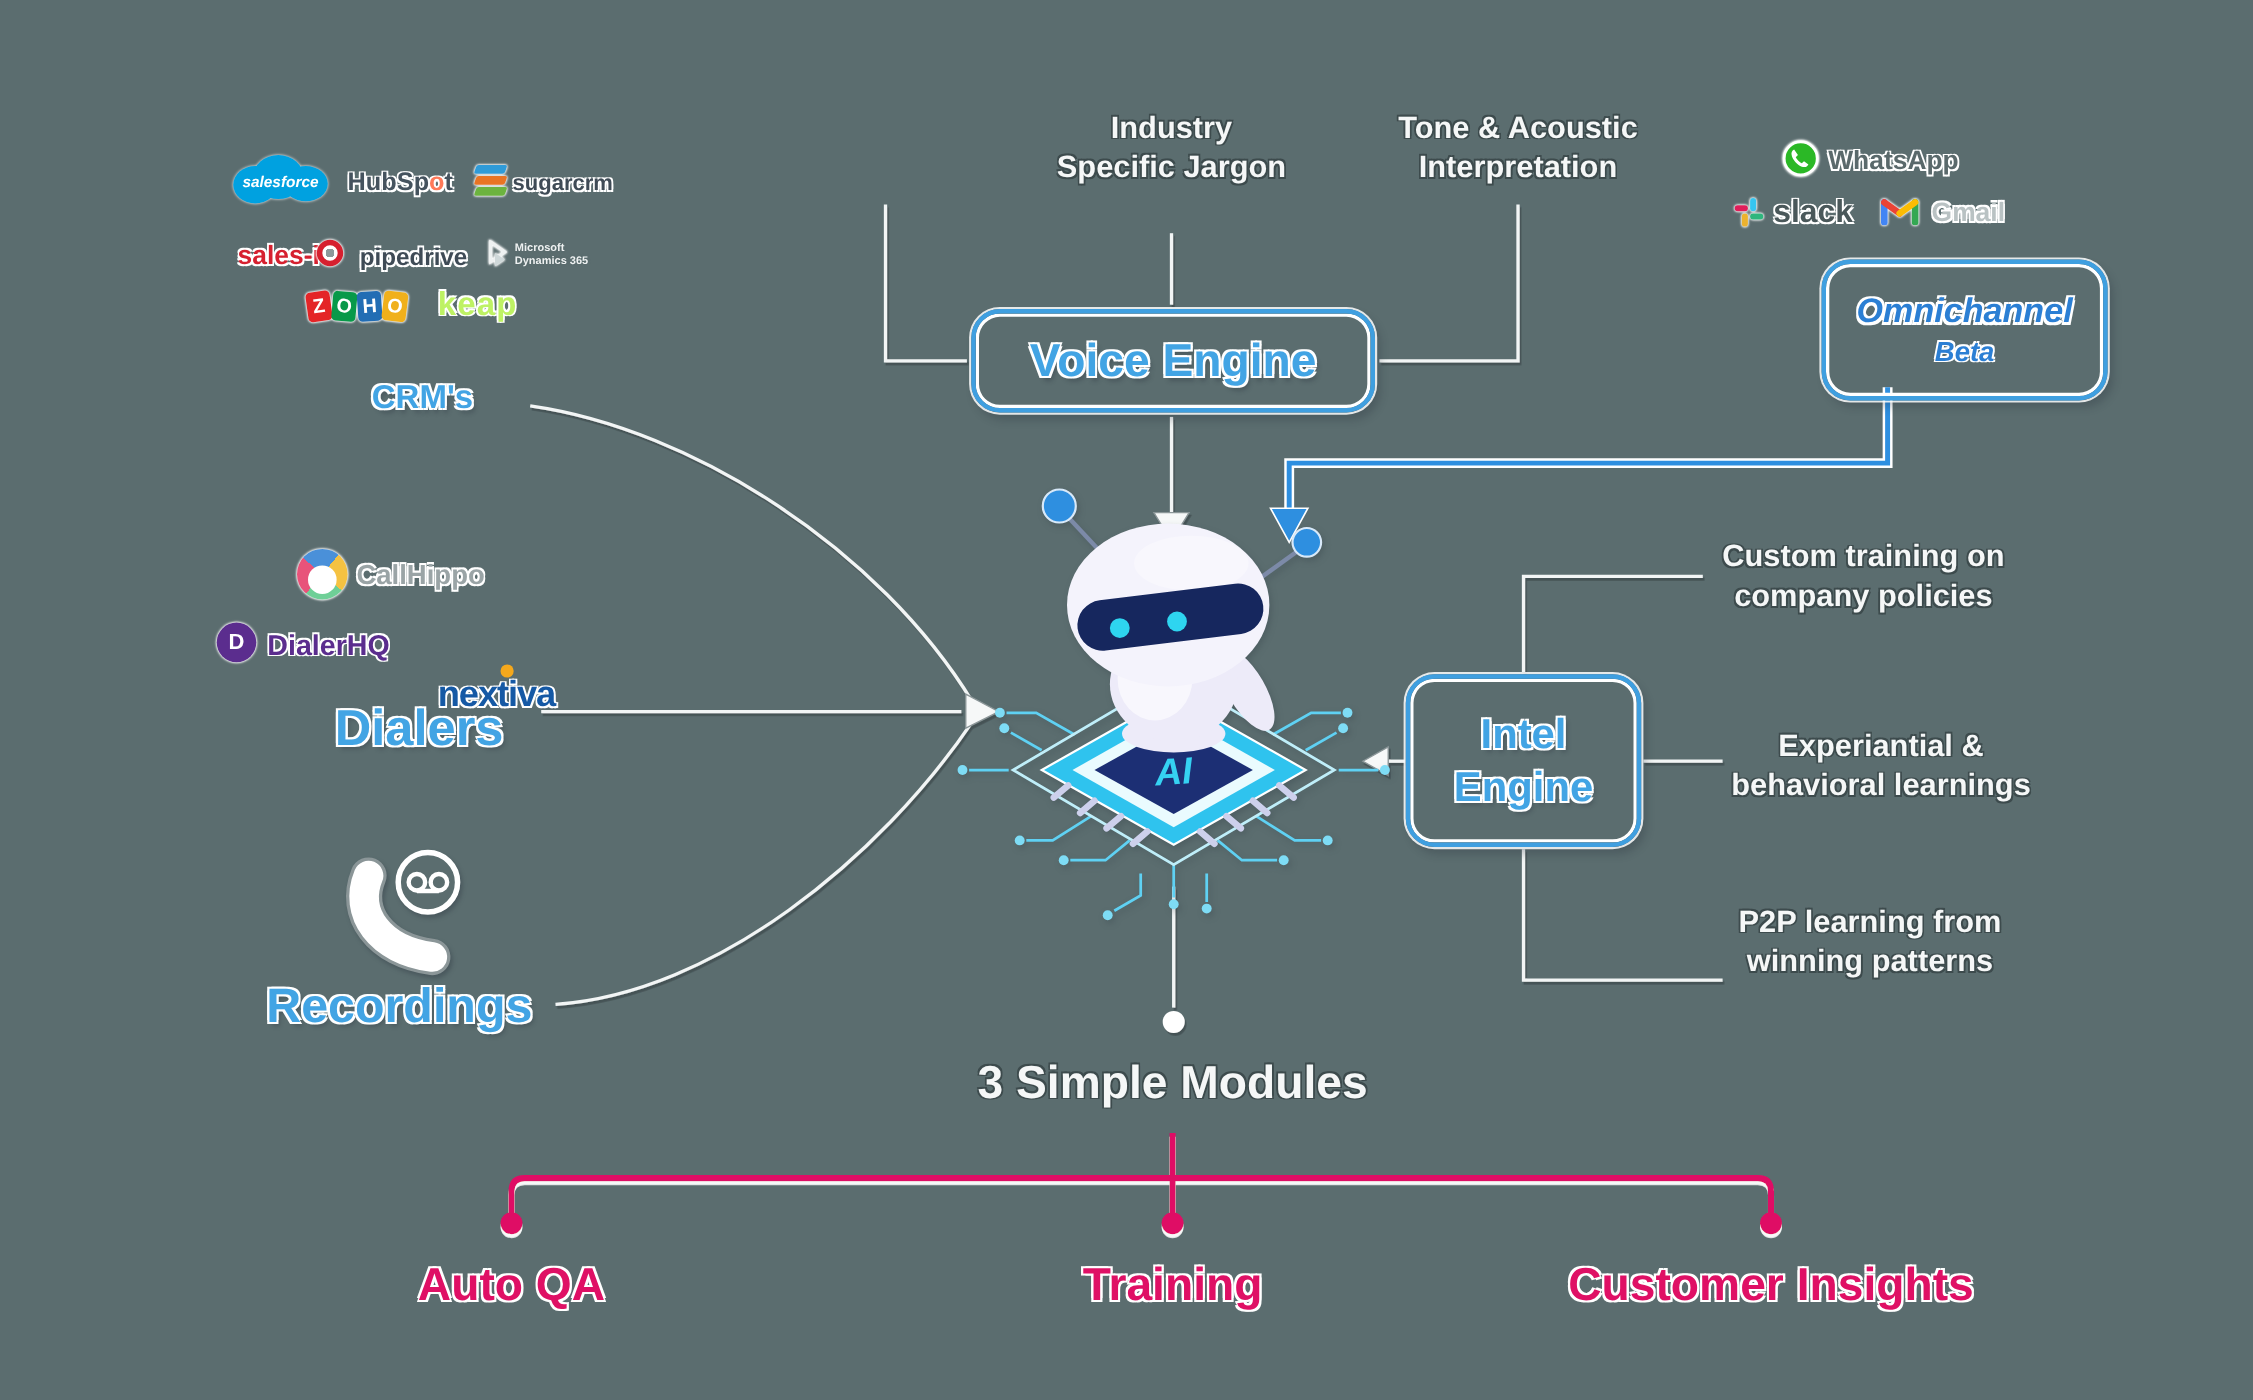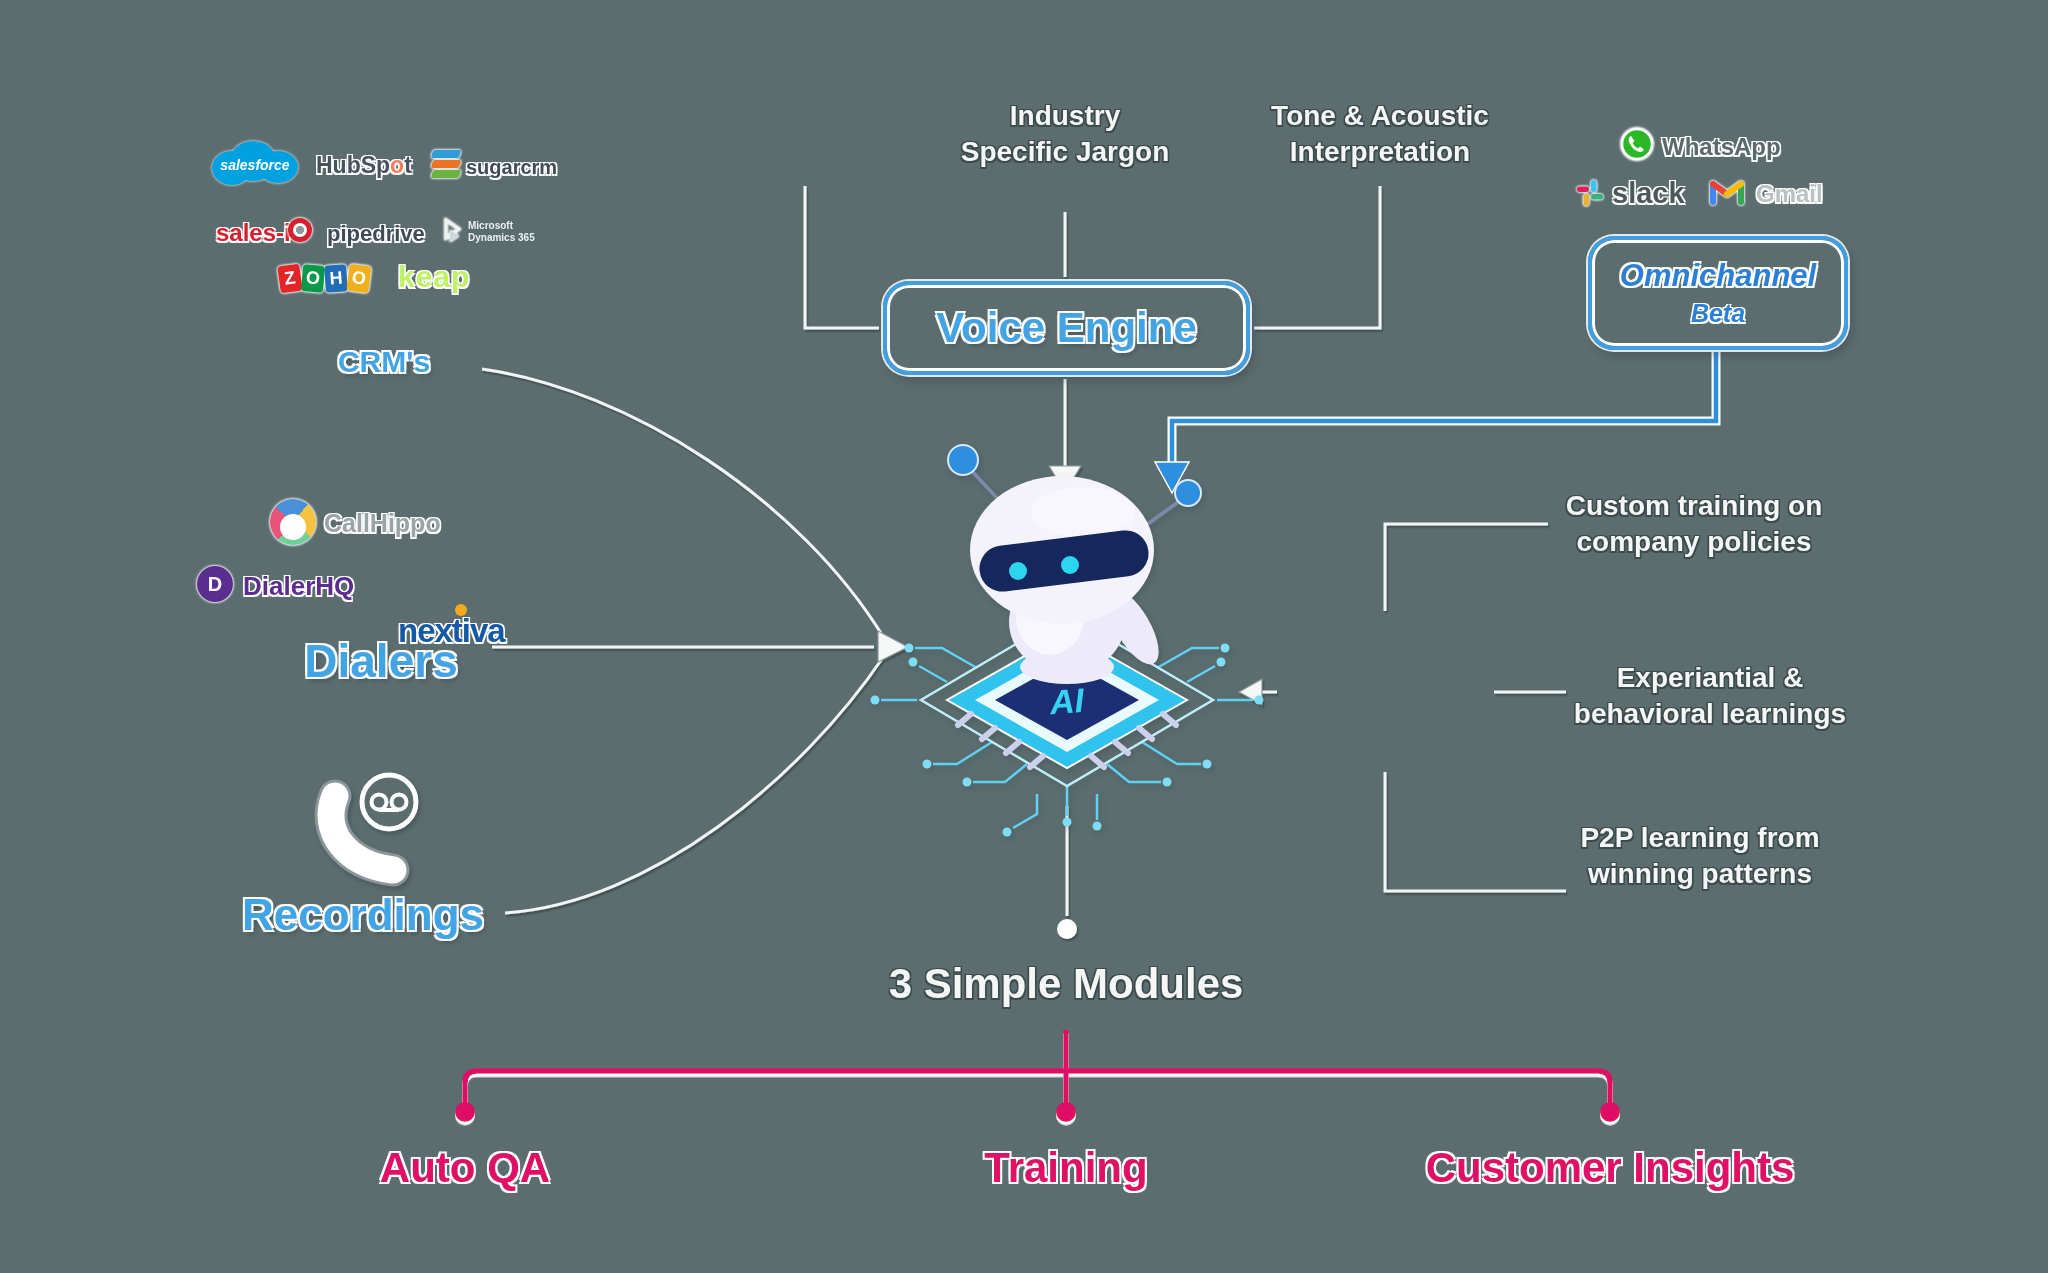--- a/index.html
+++ b/index.html
@@ -312,25 +312,29 @@
   <div class="abs slack-text sticker" style="left:1612px; top:177px;">slack</div>
 
   <svg class="abs logo-ico" style="left:1708px; top:177px;" width="38" height="28" viewBox="0 0 38 28">
     <path d="M5 25 L5 7" stroke="#4285F4" stroke-width="6" stroke-linecap="round" fill="none"></path>
     <path d="M33 25 L33 7" stroke="#34A853" stroke-width="6" stroke-linecap="round" fill="none"></path>
     <path d="M5 7 L19 17" stroke="#EA4335" stroke-width="6" stroke-linecap="round" fill="none"></path>
     <path d="M33 7 L19 17" stroke="#FBBC04" stroke-width="6" stroke-linecap="round" fill="none"></path>
   </svg>
   <div class="abs gmail-text sticker" style="left:1756px; top:180px;">Gmail</div>
 
-  <div class="engine-box" style="left:1588px; top:236px; width:260px; height:114px;">
+  <div class="engine-box" style="left:1656px; top:236px; width:260px; height:128px;">
     <div class="omni-title">Omnichannel</div>
     <div class="omni-sub">Beta</div>
   </div>
 
+  <div class="engine-box" style="left:1278px; top:613px; width:214px; height:157px;">
+    <div class="t-blue intel-text">Intel</div>
+    <div class="t-blue intel-text">Engine</div>
+  </div>
 
   <div class="abs ctr t-white out-label" style="left:1694px; top:488px;">
     <div>Custom training on</div>
       <div>company policies</div>
   </div>
   <div class="abs ctr t-white out-label" style="left:1710px; top:660px;">
     <div>Experiantial &amp;</div>
       <div>behavioral learnings</div>
   </div>
   <div class="abs ctr t-white out-label" style="left:1700px; top:820px;">

